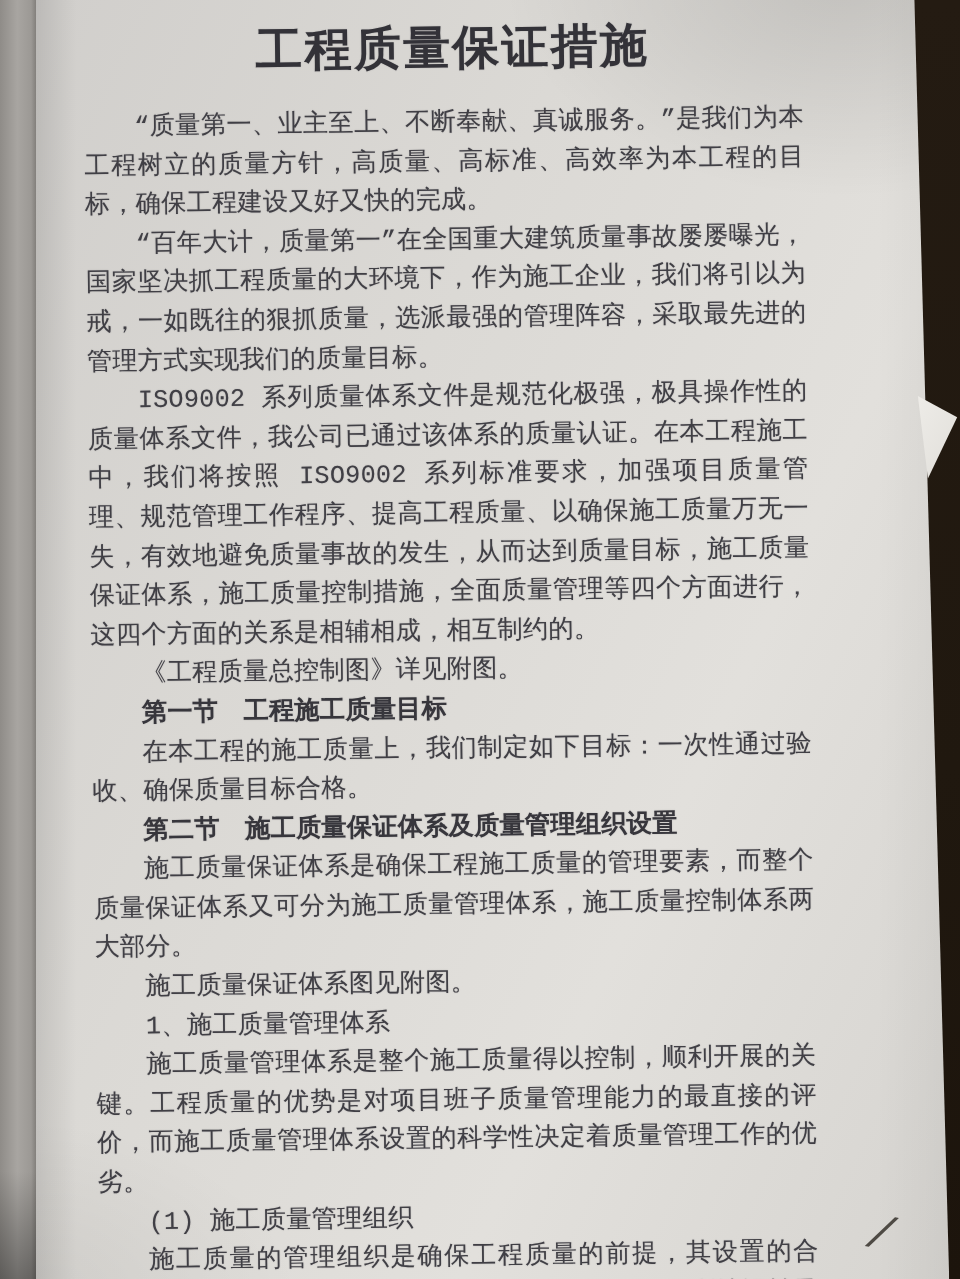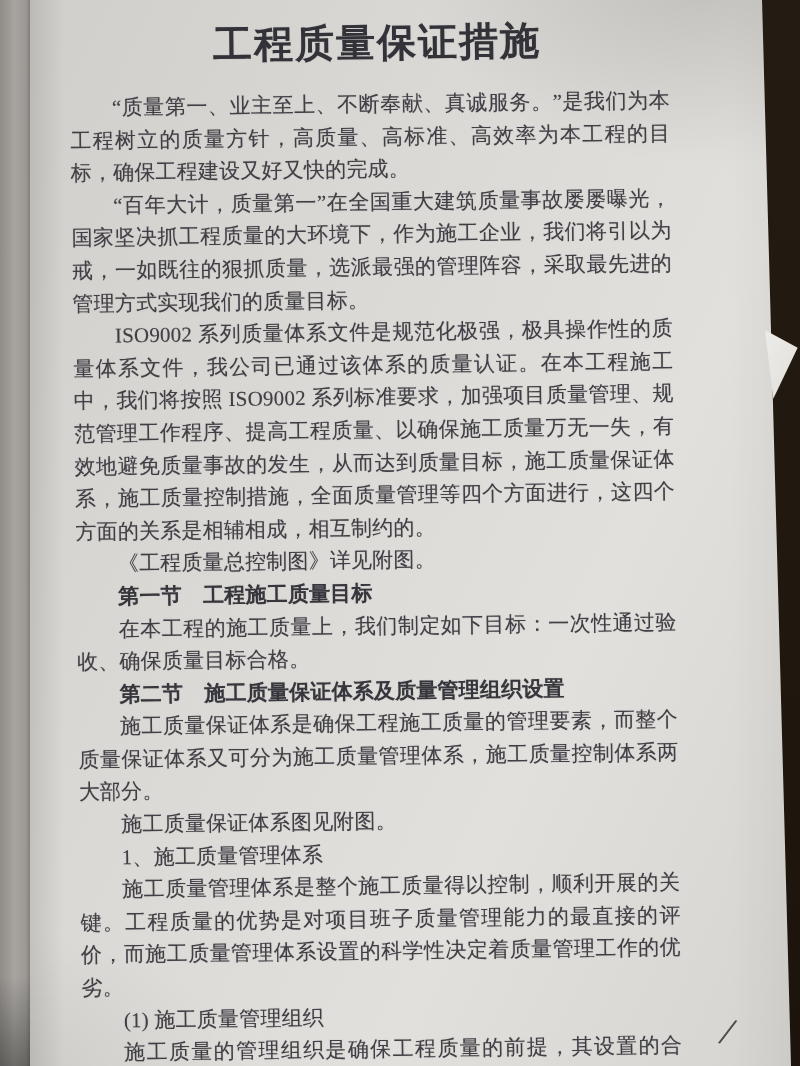--- a/index.html
+++ b/index.html
@@ -1,19 +1,19 @@
 <!DOCTYPE html>
 <html><head>
 <meta charset="utf-8">
 <style>
   html,body{margin:0;padding:0;background:#111;}
   .photo{
     position:relative;width:800px;height:1066px;overflow:hidden;
     background:linear-gradient(180deg,#241b12 0%,#20180f 60%,#1c140c 100%);
-    font-family:Liberation Serif, serif;
+    font-family:Liberation Mono, monospace;
   }
   
   .stack-edge{
     position:absolute;left:0;top:0;width:36px;height:100%;
     background:linear-gradient(90deg,#8f8c88 0%,#a8a5a1 40%,#9c9995 72%,#6f6c68 92%,#585551 100%);
   }
   .stack-edge::after{
     content:"";position:absolute;left:0;bottom:0;width:100%;height:90px;
     background:linear-gradient(180deg,rgba(0,0,0,0) 0%,rgba(0,0,0,0.35) 100%);
   }

